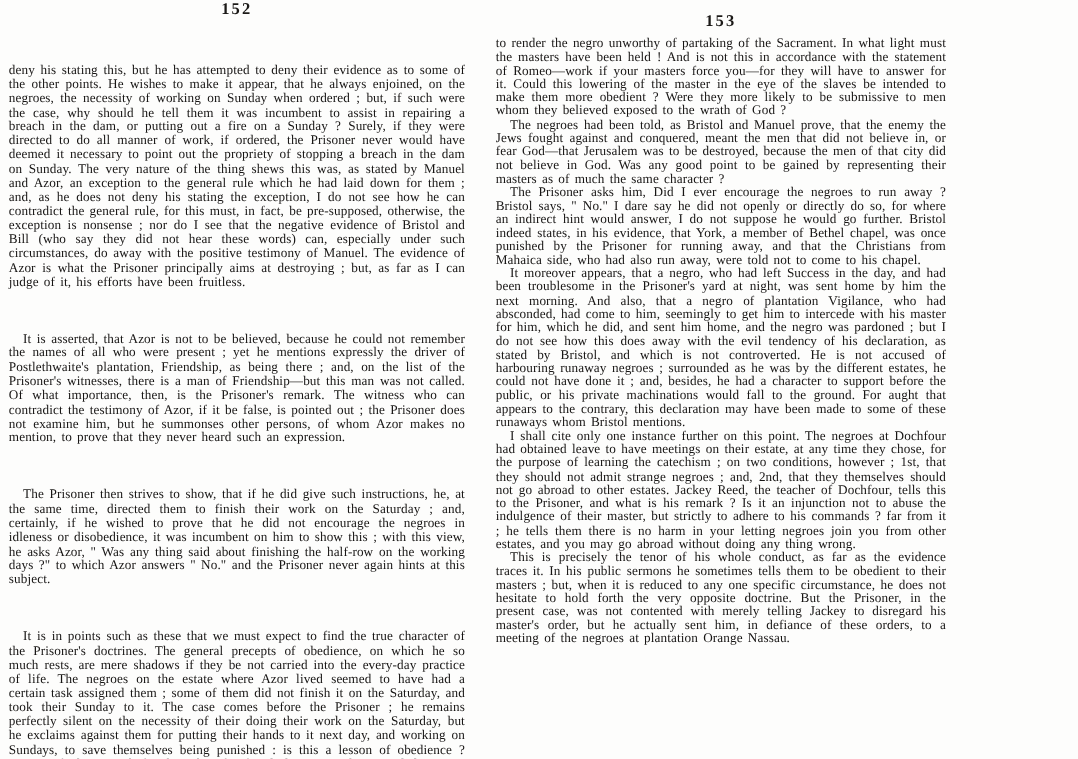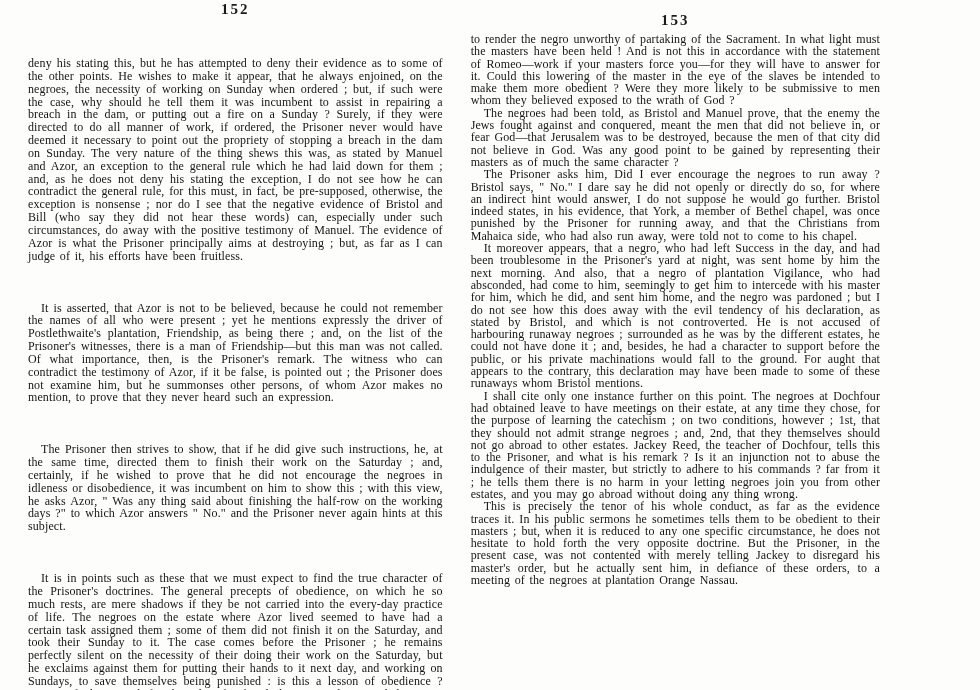--- a/index.html
+++ b/index.html
@@ -11,21 +11,20 @@
     overflow: hidden;
   }
   body {
     font-family: "Liberation Serif", "DejaVu Serif", serif;
     color: #171514;
   }
   .spread {
     display: flex;
     width: 870px;
     height: 690px;
-    padding-left: 20px;
   }
   .page {
     width: 490px;
     box-sizing: border-box;
     overflow: hidden;
   }
   .page-left  { padding: 1px 12px 0 8px; }
   .page-right { padding: 12px 10px 0 16px; }
   .page-number {
     text-align: center;

